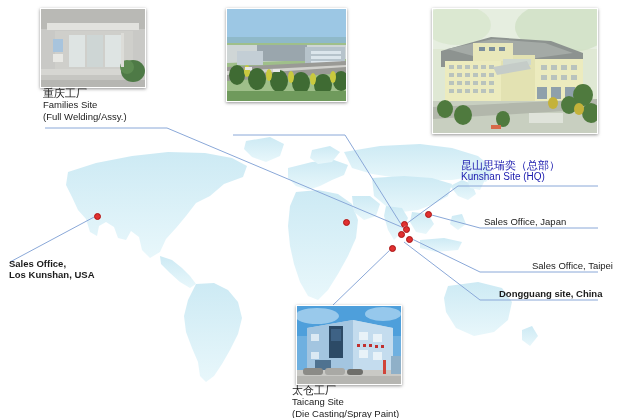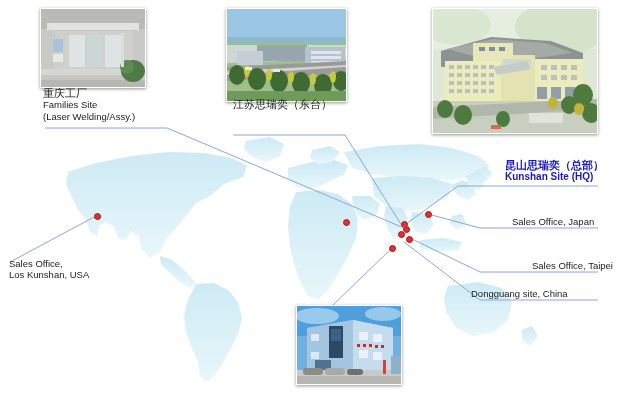--- a/index.html
+++ b/index.html
@@ -7,21 +7,21 @@
        font-family:"Liberation Sans","DejaVu Sans",sans-serif;color:#1b1b1b;}
   #stage{position:absolute;inset:0;width:622px;height:418px;}
   #worldmap{position:absolute;left:0;top:0;width:622px;height:418px;}
   #lines{position:absolute;left:0;top:0;width:622px;height:418px;}
   .photo{position:absolute;background:#cfd6dc;border:1px solid #ffffff;
          box-shadow:0 1px 3px rgba(60,60,60,.55);overflow:hidden;}
   .photo svg{display:block;width:100%;height:100%;}
   .label{position:absolute;font-size:9.5px;line-height:11.3px;
          white-space:nowrap;color:#1b1b1b;}
   .label .cn{font-size:11px;}
-  .label.hq{color:#1a1aae;font-weight:bold;font-size:10px;line-height:12px;margin-left:44px;}
+  .label.hq{color:#1a1aae;font-weight:normal;font-size:10px;line-height:12px;}
   .marker{position:absolute;width:5px;height:5px;border-radius:50%;
           background:#e03030;border:1px solid #a81414;box-shadow:0 0 1px #fff;}
 </style>
 </head>
 <body>
 
 <div id="stage">
 
   <svg id="worldmap" viewBox="0 0 622 418" preserveAspectRatio="none">
     <defs>
@@ -306,43 +306,47 @@
         <rect x="50" y="63" width="16" height="6" rx="3" fill="#6f6f6b"></rect>
       </g>
       <rect x="86" y="54" width="3" height="14" fill="#d0443a"></rect>
       <rect x="94" y="50" width="10" height="18" fill="#8fb0c8"></rect>
     </svg>
   </div>
 
   <div class="label" style="left:43px;top:88px;">
     <div class="cn">重庆工厂</div>
     <div>Families Site</div>
-    <div>(Laser Welding/Assy.)</div>
+    <div>(Full Welding/Assy.)</div>
   </div>
 
   <div class="label" style="left:233px;top:99px;">
-    <div class="cn">江苏思瑞奕（东台）</div>
   </div>
 
   <div class="label hq" style="left:461px;top:159px;">
     <div class="cn">昆山思瑞奕（总部）</div>
     <div>Kunshan Site (HQ)</div>
   </div>
 
-
-  <div class="label" style="left:9px;top:258px;">
+  <div class="label" style="left:292px;top:385px;">
+    <div class="cn">太仓工厂</div>
+    <div>Taicang Site</div>
+    <div>(Die Casting/Spray Paint)</div>
+  </div>
+
+  <div class="label" style="left:9px;top:258px;font-weight:bold;">
     <div>Sales Office,</div>
     <div>Los Kunshan, USA</div>
   </div>
 
-  <div class="label" style="left:512px;top:216px;">
+  <div class="label" style="left:484px;top:216px;">
     <div>Sales Office, Japan</div>
   </div>
 
   <div class="label" style="left:489px;top:260px;margin-left:43px;">
     <div>Sales Office, Taipei</div>
   </div>
 
-  <div class="label" style="left:471px;top:288px;">
+  <div class="label" style="left:499px;top:288px;font-weight:bold;">
     <div>Dongguang site, China</div>
   </div>
 
 </div>
 
 </body></html>

